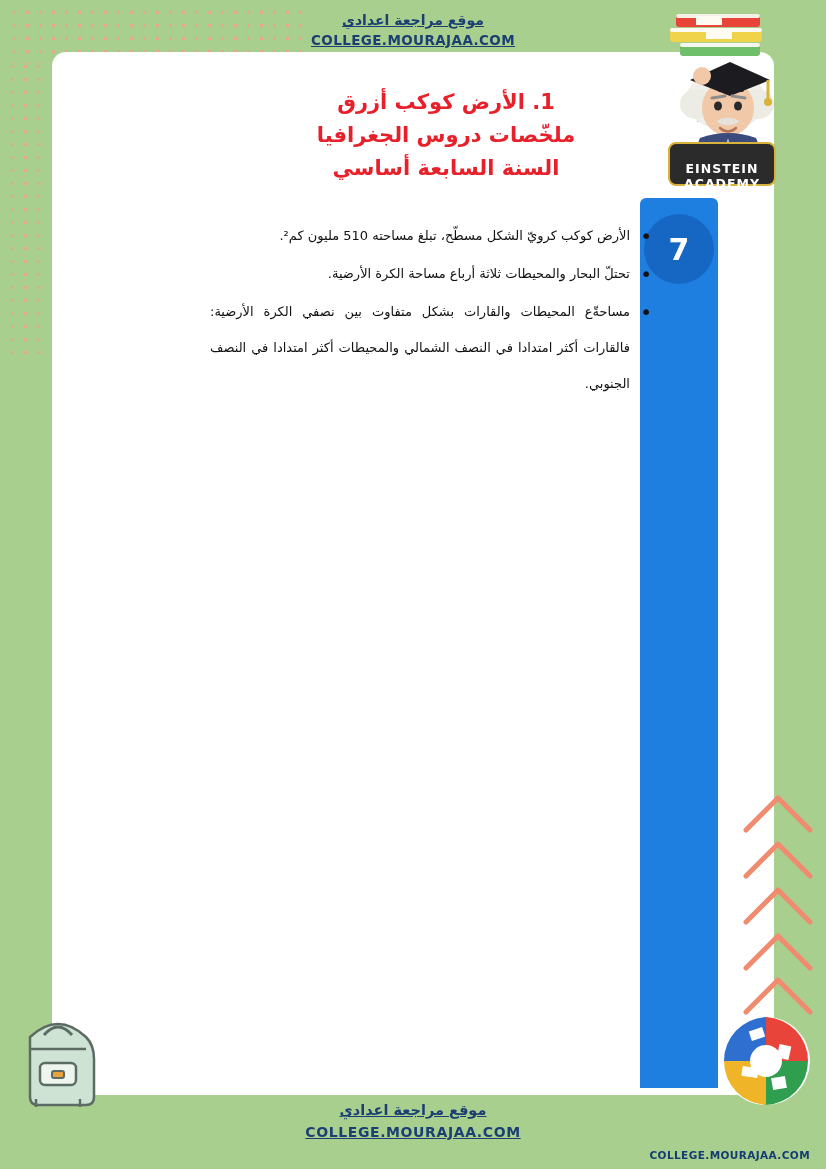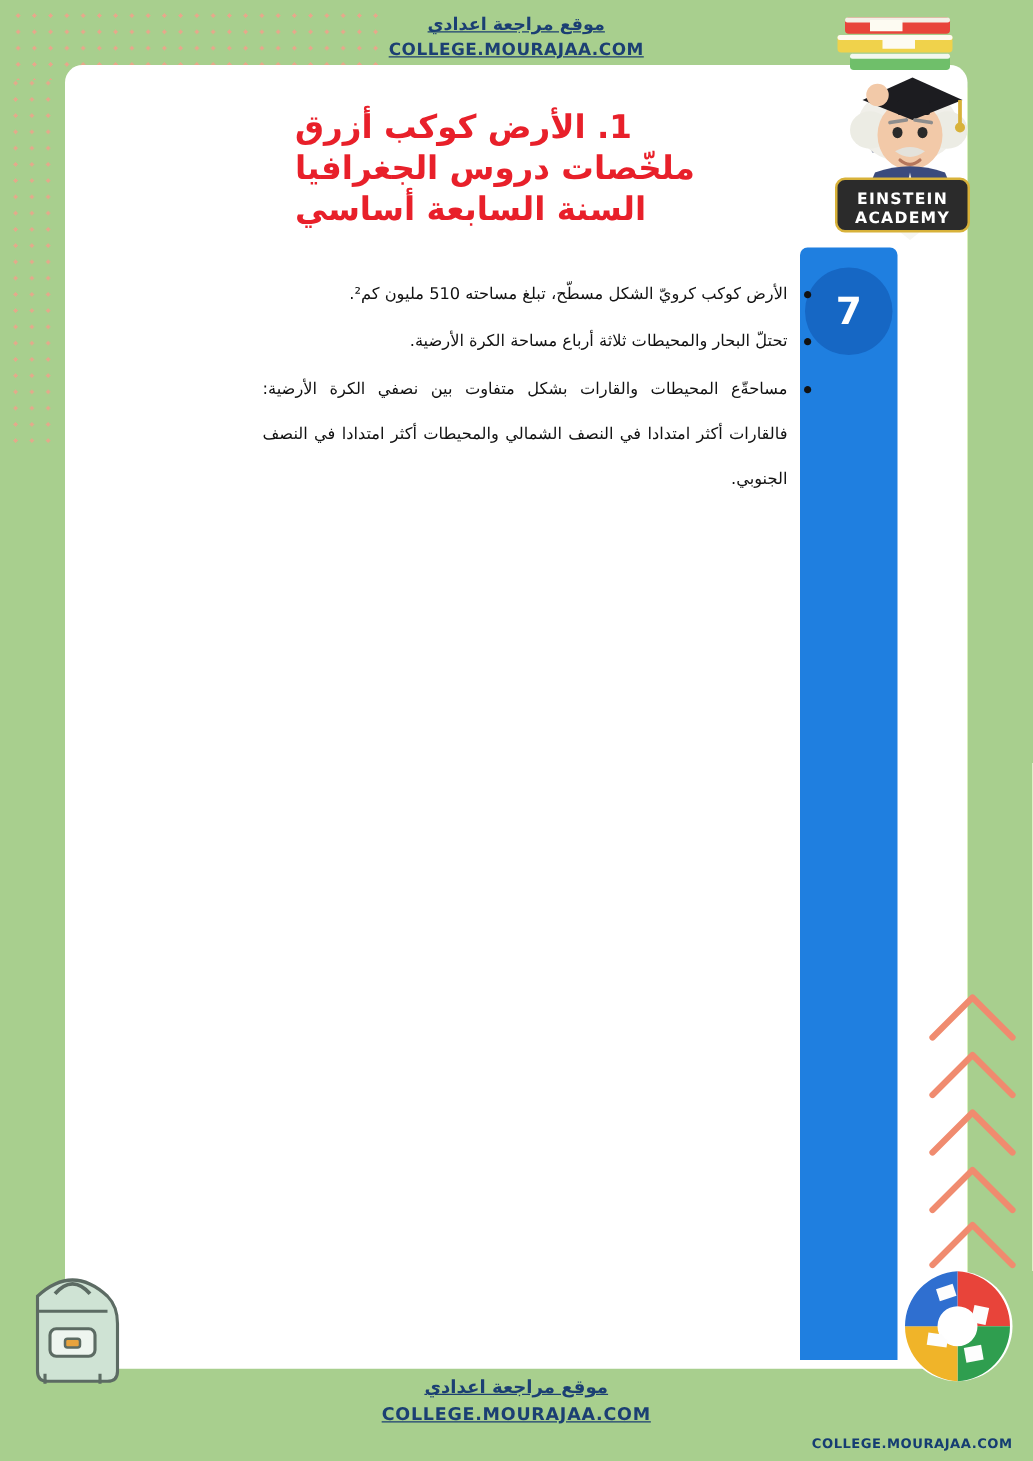--- a/index.html
+++ b/index.html
@@ -78,24 +78,24 @@
   .footer-link .l2 { text-decoration: underline; font-size: 14px; letter-spacing: .6px; }
   .footer-corner {
     position: absolute; right: 16px; bottom: 8px;
     color: #153c72; font-size: 10.5px; font-weight: bold; letter-spacing: .4px;
     z-index: 7;
   }
 
   
   .title-block {
     position: absolute; top: 86px; right: 170px; width: 420px;
-    text-align: left; z-index: 6;
+    text-align: center; z-index: 6;
     color: #e8202a;
     font-weight: bold;
-    font-size: 26px;
+    font-size: 21px;
     line-height: 33px;
   }
 
   
   .blue-bar {
     position: absolute; top: 198px; right: 108px;
     width: 78px; height: 890px;
     background: #1f7fe0;
     border-radius: 6px 6px 0 0;
     z-index: 4;
@@ -141,21 +141,21 @@
   .einstein {
     position: absolute; top: 4px; right: 24px; width: 160px; height: 200px; z-index: 7;
   }
   .books {
     position: absolute; top: 6px; right: 40px; width: 120px; height: 60px; z-index: 6;
   }
   .academy-plate {
     position: absolute; top: 142px; right: 50px;
     width: 108px; height: 44px; background: #2b2b2b; border-radius: 8px;
     color: #fff; font-size: 12.5px; font-weight: bold; text-align: center;
-    letter-spacing: 1px; line-height: 15px; padding-top: 7px;
+    letter-spacing: 1px; line-height: 15px; padding-top: 17px;
     border: 2px solid #d8b23a;
     z-index: 8;
   }
 
   .chevrons { position: absolute; right: 8px; top: 790px; width: 80px; height: 230px; z-index: 4; }
   .donut { position: absolute; right: 14px; bottom: 62px; width: 92px; height: 92px; z-index: 7; }
   .backpack { position: absolute; left: 10px; bottom: 56px; width: 96px; height: 110px; z-index: 7; }
 </style>
 </head>
 <body>

